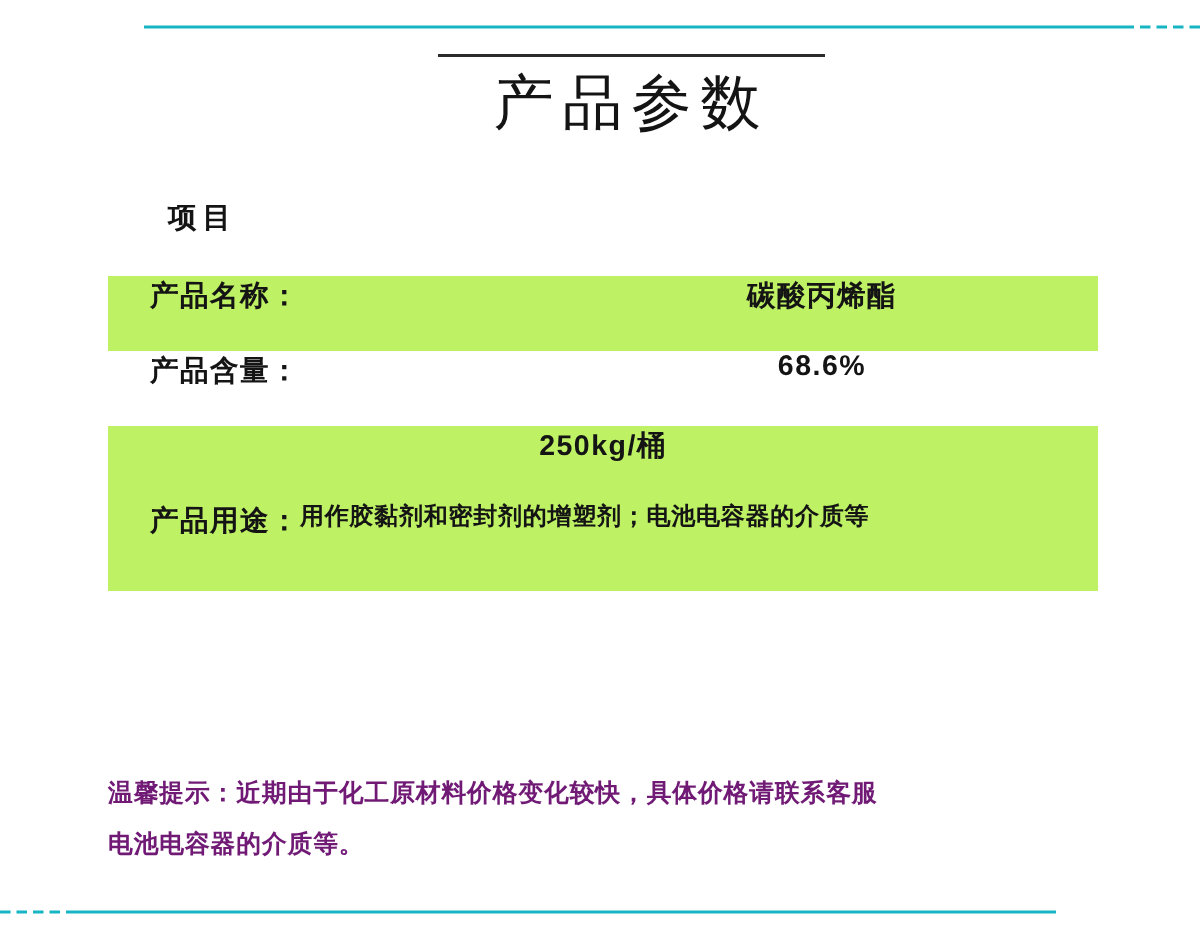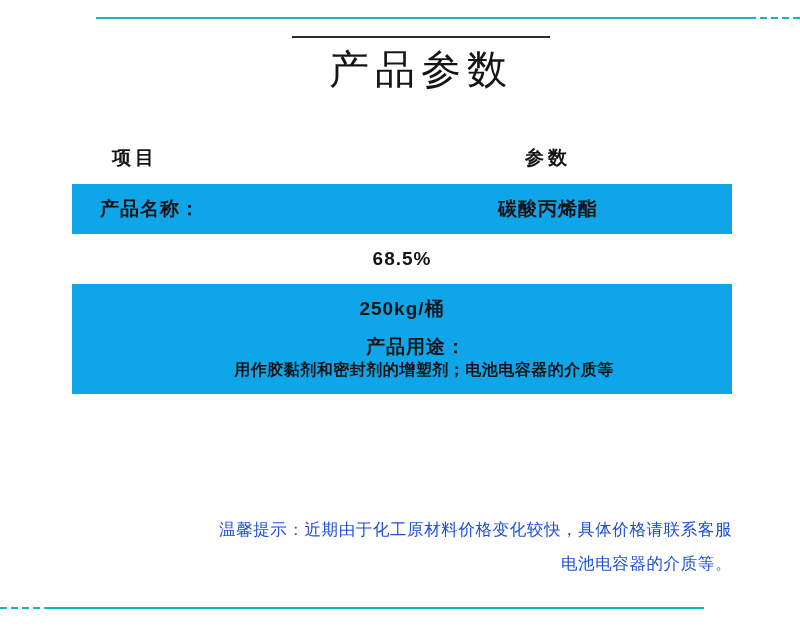--- a/index.html
+++ b/index.html
@@ -80,29 +80,29 @@
 
   
   .table {
     position: absolute;
     top: 132px;
     left: 72px;
     width: 660px;
   }
   .row {
     display: flex;
-    align-items: center;
+    align-items: flex-start;
     height: 50px;
     font-size: 19px;
   }
   .row.head {
     height: 52px;
     background: #ffffff;
   }
-  .row.shaded { background: #0ea5e9; }
+  .row.shaded { background: #bef264; }
   .row.plain  { background: #ffffff; }
 
   .cell-label {
     width: 292px;
     padding-left: 28px;
     box-sizing: border-box;
     font-weight: bold;
     color: #141414;
     letter-spacing: 1px;
     white-space: pre;
@@ -117,49 +117,48 @@
     text-align: center;
     font-weight: bold;
     color: #141414;
     letter-spacing: 1px;
   }
   .row.head .cell-value { letter-spacing: 4px; }
 
   
   .row.usage {
     height: 60px;
-    flex-direction: column;
   }
   .row.usage .usage-label {
     padding-left: 28px;
     font-weight: bold;
     font-size: 19px;
     color: #141414;
     letter-spacing: 1px;
     white-space: pre;
   }
   .row.usage .usage-value {
     font-size: 16px;
     font-weight: bold;
     color: #141414;
     letter-spacing: 0.5px;
-    margin-left: 44px;
   }
 
   
   .note {
     position: absolute;
     top: 512px;
     left: 72px;
     width: 660px;
-    text-align: right;
+    text-align: left;
     font-size: 16.5px;
     line-height: 34px;
-    color: #1d4ed8;
+    color: #701a75;
     letter-spacing: 0.6px;
+    font-weight: bold;
   }
   .note .l2 { display: block; }
 </style>
 </head>
 <body>
 
 <div class="deco deco-top">
   <div class="line"></div>
   <div class="dots">
     <i></i>
@@ -171,30 +170,30 @@
 
 <div class="title-wrap">
   <div class="title-rule"></div>
   <div class="title">产品参数</div>
 </div>
 
 <div class="table">
 
   <div class="row head">
     <div class="cell-label">项目</div>
-    <div class="cell-value">参数</div>
   </div>
 
   <div class="row shaded">
     <div class="cell-label">产品名称：</div>
     <div class="cell-value">碳酸丙烯酯</div>
   </div>
 
   <div class="row plain">
-    <div class="cell-value">68.5%</div>
+    <div class="cell-label">产品含量：</div>
+    <div class="cell-value">68.6%</div>
   </div>
 
   <div class="row shaded">
     <div class="cell-value">250kg/桶</div>
   </div>
 
 
   <div class="row shaded usage">
     <span class="usage-label">产品用途：</span>
     <span class="usage-value">用作胶黏剂和密封剂的增塑剂；电池电容器的介质等</span>

